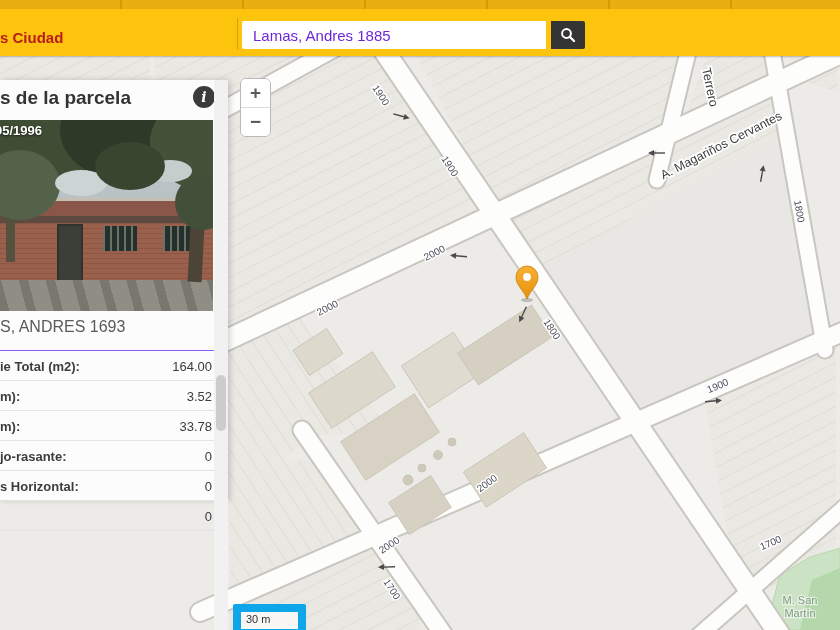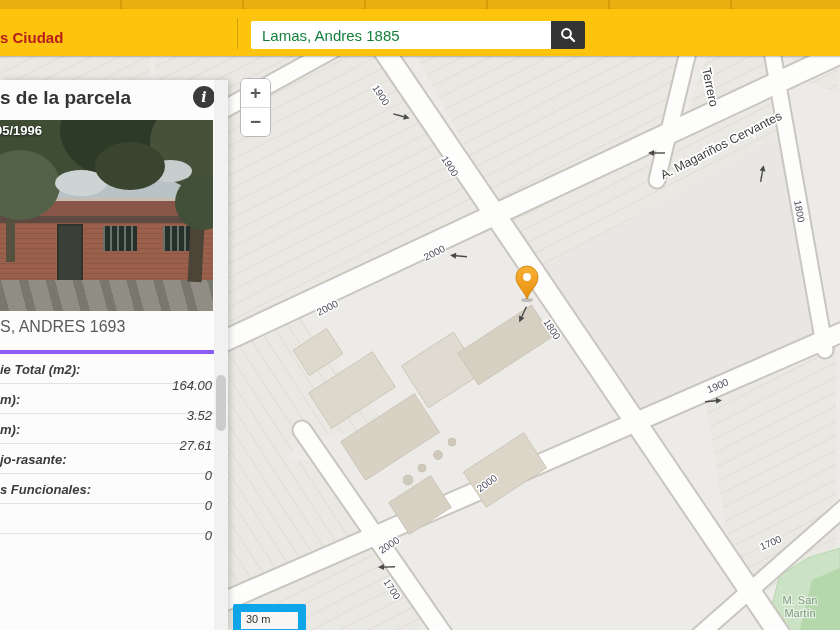--- a/index.html
+++ b/index.html
@@ -7,22 +7,22 @@
     font-family:"Liberation Sans",sans-serif;background:#ecebe7;}
 
   
   .top-strip{position:absolute;left:0;top:0;width:840px;height:12px;
     background:repeating-linear-gradient(90deg,#e9ae10 0 120px,#d59c06 120px 122px);}
   
   .header{position:absolute;left:-8px;top:9px;width:856px;height:47px;
     background:#fcc40d;border-radius:9px 9px 0 0;box-shadow:0 1px 2px rgba(0,0,0,.25);}
   .logo{position:absolute;left:8px;top:20px;font-size:15px;font-weight:bold;color:#b91c1c;}
   .hdr-divider{position:absolute;left:245px;top:9px;width:1px;height:31px;background:rgba(0,0,0,.18);}
-  .search-input{position:absolute;left:259px;top:12px;width:293px;height:28px;border:none;
-    border-radius:2px 0 0 2px;padding:0 0 0 11px;font-size:15px;color:#15803d;outline:none;
+  .search-input{position:absolute;left:250px;top:12px;width:293px;height:28px;border:none;
+    border-radius:2px 0 0 2px;padding:0 0 0 11px;font-size:15px;color:#6d28d9;outline:none;
     font-family:"Liberation Sans",sans-serif;background:#fff;}
   .search-btn{position:absolute;left:559px;top:12px;width:34px;height:28px;border:none;
     border-radius:0 2px 2px 0;background:#343434;cursor:pointer;display:flex;align-items:center;justify-content:center;}
 
   
   .map-svg{position:absolute;left:0;top:0;}
   .num{font-size:10px;fill:#4e4e5c;paint-order:stroke;stroke:#ffffff;stroke-width:3px;text-anchor:middle;}
   .sname{font-size:12.5px;fill:#3c3c3c;paint-order:stroke;stroke:#ffffff;stroke-width:3.5px;text-anchor:middle;}
   .park-label{font-size:11px;fill:#7f9c7f;paint-order:stroke;stroke:rgba(255,255,255,.55);stroke-width:2.5px;text-anchor:middle;}
 
@@ -33,35 +33,35 @@
   .zoom-btn:first-child{border-bottom:1px solid #dcdcdc;}
   .scale-bar{position:absolute;left:233px;top:604px;width:52px;height:16px;
     background:rgba(255,255,255,.65);border:8px solid #0ea5e9;border-radius:2px;
     font-size:11px;color:#333;padding:1px 0 0 5px;}
   .attribution{position:absolute;right:0;bottom:0;height:16px;background:rgba(255,255,255,.75);
     font-size:11px;padding:2px 4px 2px 7px;white-space:nowrap;color:#444;}
   .attribution a{color:#2f7cb8;text-decoration:none;}
   .attr-sep{color:#444;padding:0 3px;}
 
   
-  .panel{position:absolute;left:0;top:80px;width:228px;height:550px;background:#fcfcfc;
+  .panel{position:absolute;left:0;top:80px;width:228px;height:420px;background:#fcfcfc;
     box-shadow:2px 0 6px rgba(0,0,0,.18);}
   .panel-title{position:absolute;left:0;top:7px;font-size:19px;font-weight:bold;color:#333;white-space:nowrap;}
   .info-icon{position:absolute;right:13px;top:6px;width:22px;height:22px;border-radius:50%;
     background:#3b3b3b;color:#fff;display:flex;align-items:center;justify-content:center;
     font-family:"DejaVu Serif",serif;font-style:italic;font-weight:bold;font-size:14px;cursor:pointer;}
   .photo{position:absolute;left:0;top:40px;width:213px;height:191px;overflow:hidden;background:#9aa39f;}
   .photo-date{position:absolute;left:-5px;top:3px;z-index:9;font-size:13px;font-weight:bold;color:#fff;
     text-shadow:0 1px 2px rgba(0,0,0,.65);}
   .blob{position:absolute;border-radius:50%;}
   .address{position:absolute;left:0;top:238px;font-size:16px;color:#5a5a5a;white-space:nowrap;}
-  .ptable{position:absolute;left:0;top:270px;width:214px;border-top:4px solid #8b5cf6;font-style:italic;}
+  .ptable{position:absolute;left:0;top:270px;width:214px;border-top:1px solid #8b5cf6;}
   .prow{position:relative;height:29px;border-bottom:1px solid #e3e3e3;font-size:13px;color:#3c3c3c;}
   .prow .lbl{position:absolute;left:0;top:8px;font-weight:bold;white-space:nowrap;}
-  .prow .val{position:absolute;right:2px;top:24px;}
+  .prow .val{position:absolute;right:2px;top:8px;}
   .pscroll{position:absolute;right:0;top:0;width:14px;height:550px;background:#f1f1f1;}
   .pthumb{position:absolute;right:2px;top:295px;width:10px;height:56px;border-radius:5px;background:#cccccc;cursor:pointer;}
 </style>
 </head>
 <body>
 
 <div class="screen">
 
   <svg class="map-svg" width="840" height="630" viewBox="0 0 840 630">
     <defs>
@@ -241,28 +241,28 @@
       <div class="prow">
           <span class="lbl">ie Total (m2):</span>
           <span class="val">164.00</span>
         </div>
       <div class="prow">
           <span class="lbl">m):</span>
           <span class="val">3.52</span>
         </div>
       <div class="prow">
           <span class="lbl">m):</span>
-          <span class="val">27.61</span>
+          <span class="val">33.78</span>
         </div>
       <div class="prow">
           <span class="lbl">jo-rasante:</span>
           <span class="val">0</span>
         </div>
       <div class="prow">
-          <span class="lbl">s Funcionales:</span>
+          <span class="lbl">s Horizontal:</span>
           <span class="val">0</span>
         </div>
       <div class="prow">
           <span class="lbl"></span>
           <span class="val">0</span>
         </div>
     </div>
 
     <div class="pscroll">
       <div class="pthumb"></div>

